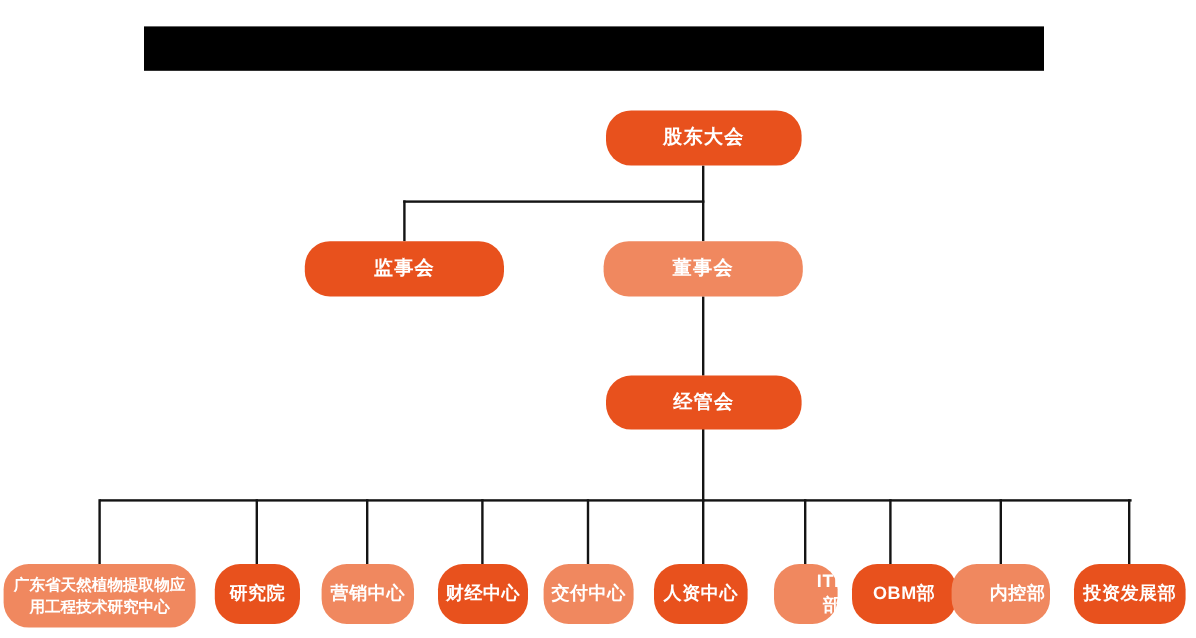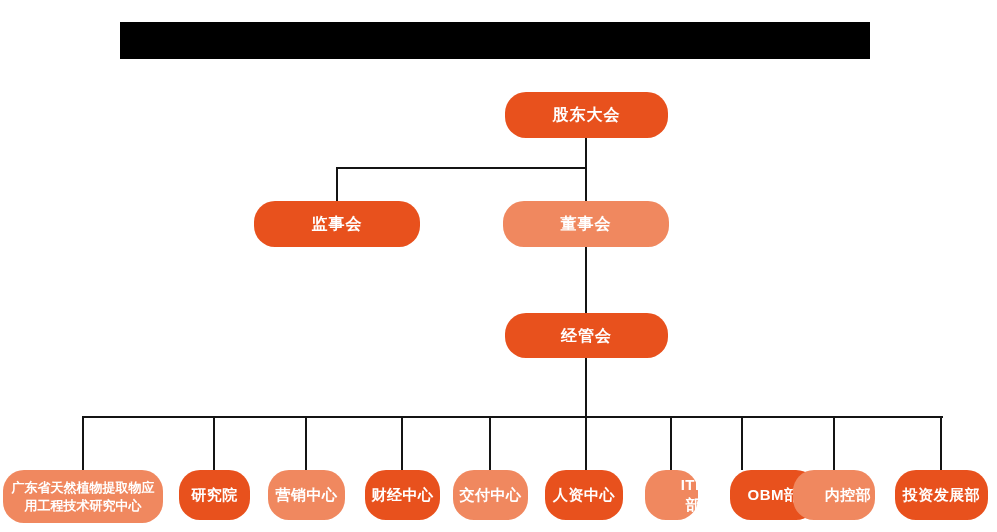--- a/index.html
+++ b/index.html
@@ -75,17 +75,17 @@
 
   <div class="org-box lvl-top" style="left:505px;top:313px;width:163px;height:45px;" data-variant="dark">经管会</div>
 
   <div class="org-box lvl-dept-small" style="left:3px;top:470px;width:160px;height:53px;" data-variant="light">广东省天然植物提取物应用工程技术研究中心</div>
   <div class="org-box lvl-dept" style="left:179px;top:470px;width:71px;height:50px;" data-variant="dark">研究院</div>
   <div class="org-box lvl-dept" style="left:268px;top:470px;width:77px;height:50px;" data-variant="light">营销中心</div>
   <div class="org-box lvl-dept" style="left:365px;top:470px;width:75px;height:50px;" data-variant="dark">财经中心</div>
   <div class="org-box lvl-dept" style="left:453px;top:470px;width:75px;height:50px;" data-variant="light">交付中心</div>
   <div class="org-box lvl-dept" style="left:545px;top:470px;width:78px;height:50px;" data-variant="dark">人资中心</div>
   <div class="org-box lvl-dept" style="left:645px;top:470px;width:53px;height:50px;padding-left:44px;" data-variant="light">ITD部</div>
-  <div class="org-box lvl-dept" style="left:710px;top:470px;width:87px;height:50px;margin-left:20px;" data-variant="dark">OBM部</div>
+  <div class="org-box lvl-dept" style="left:710px;top:470px;width:87px;height:50px;" data-variant="dark">OBM部</div>
   <div class="org-box lvl-dept" style="left:793px;top:470px;width:82px;height:50px;padding-left:28px;" data-variant="light">内控部</div>
   <div class="org-box lvl-dept" style="left:895px;top:470px;width:93px;height:50px;" data-variant="dark">投资发展部</div>
 
 </div>
 
 </body></html>

